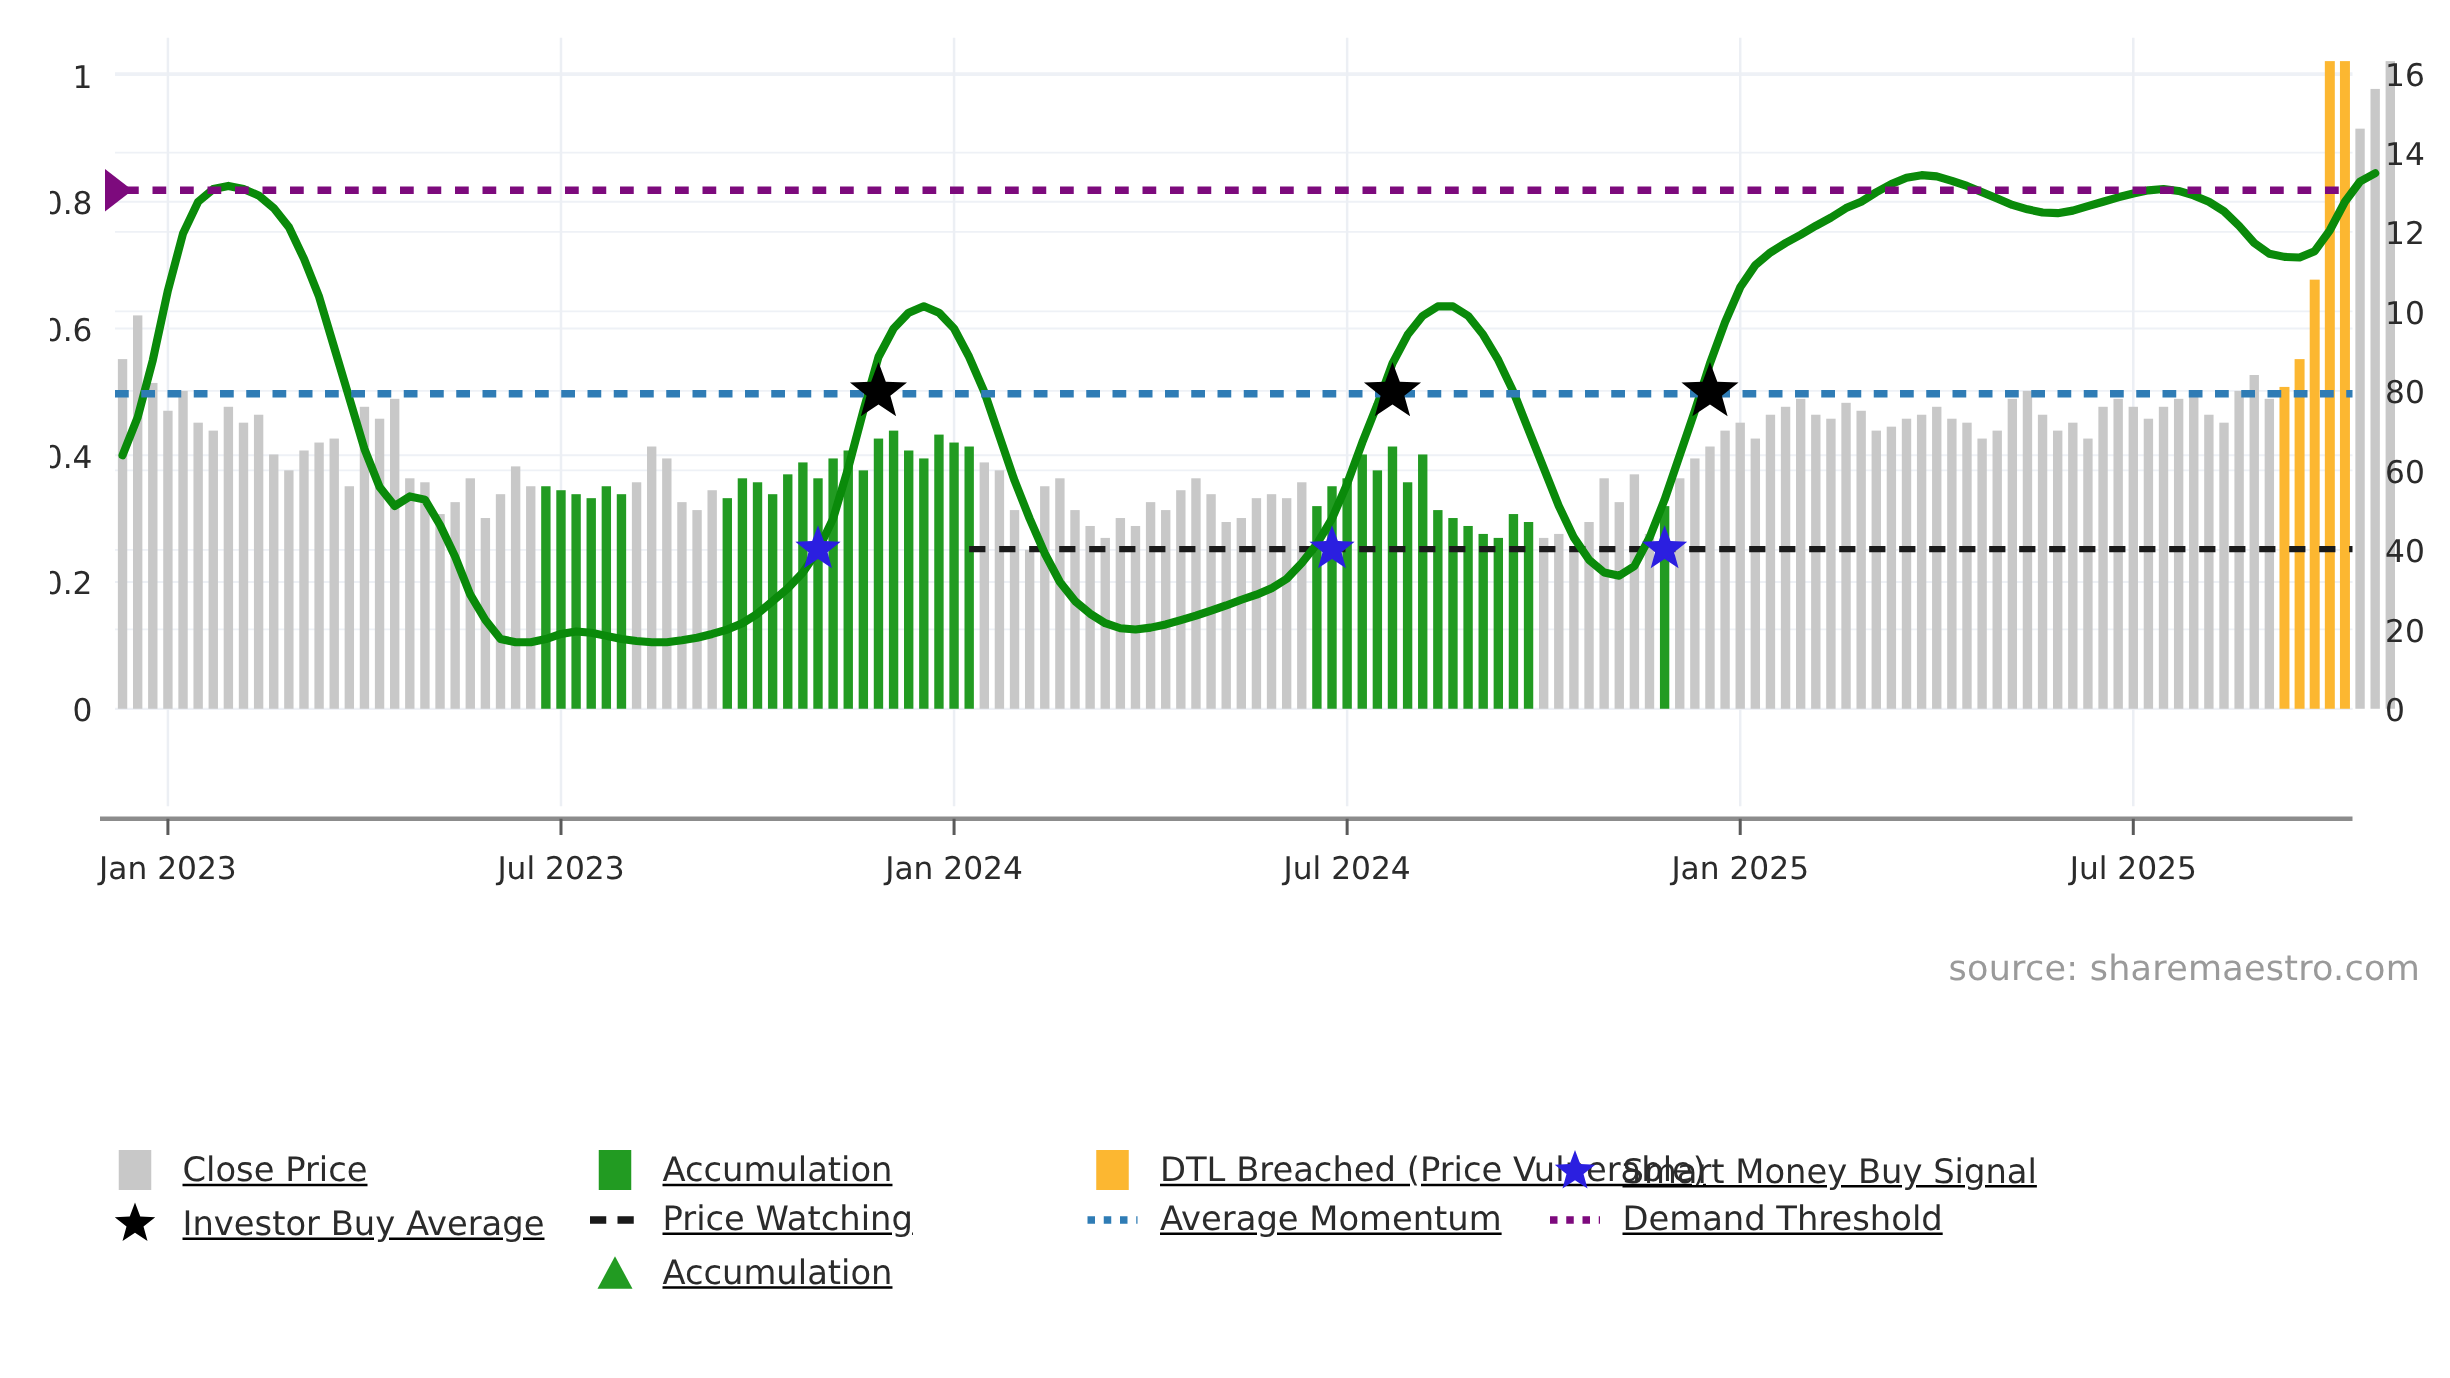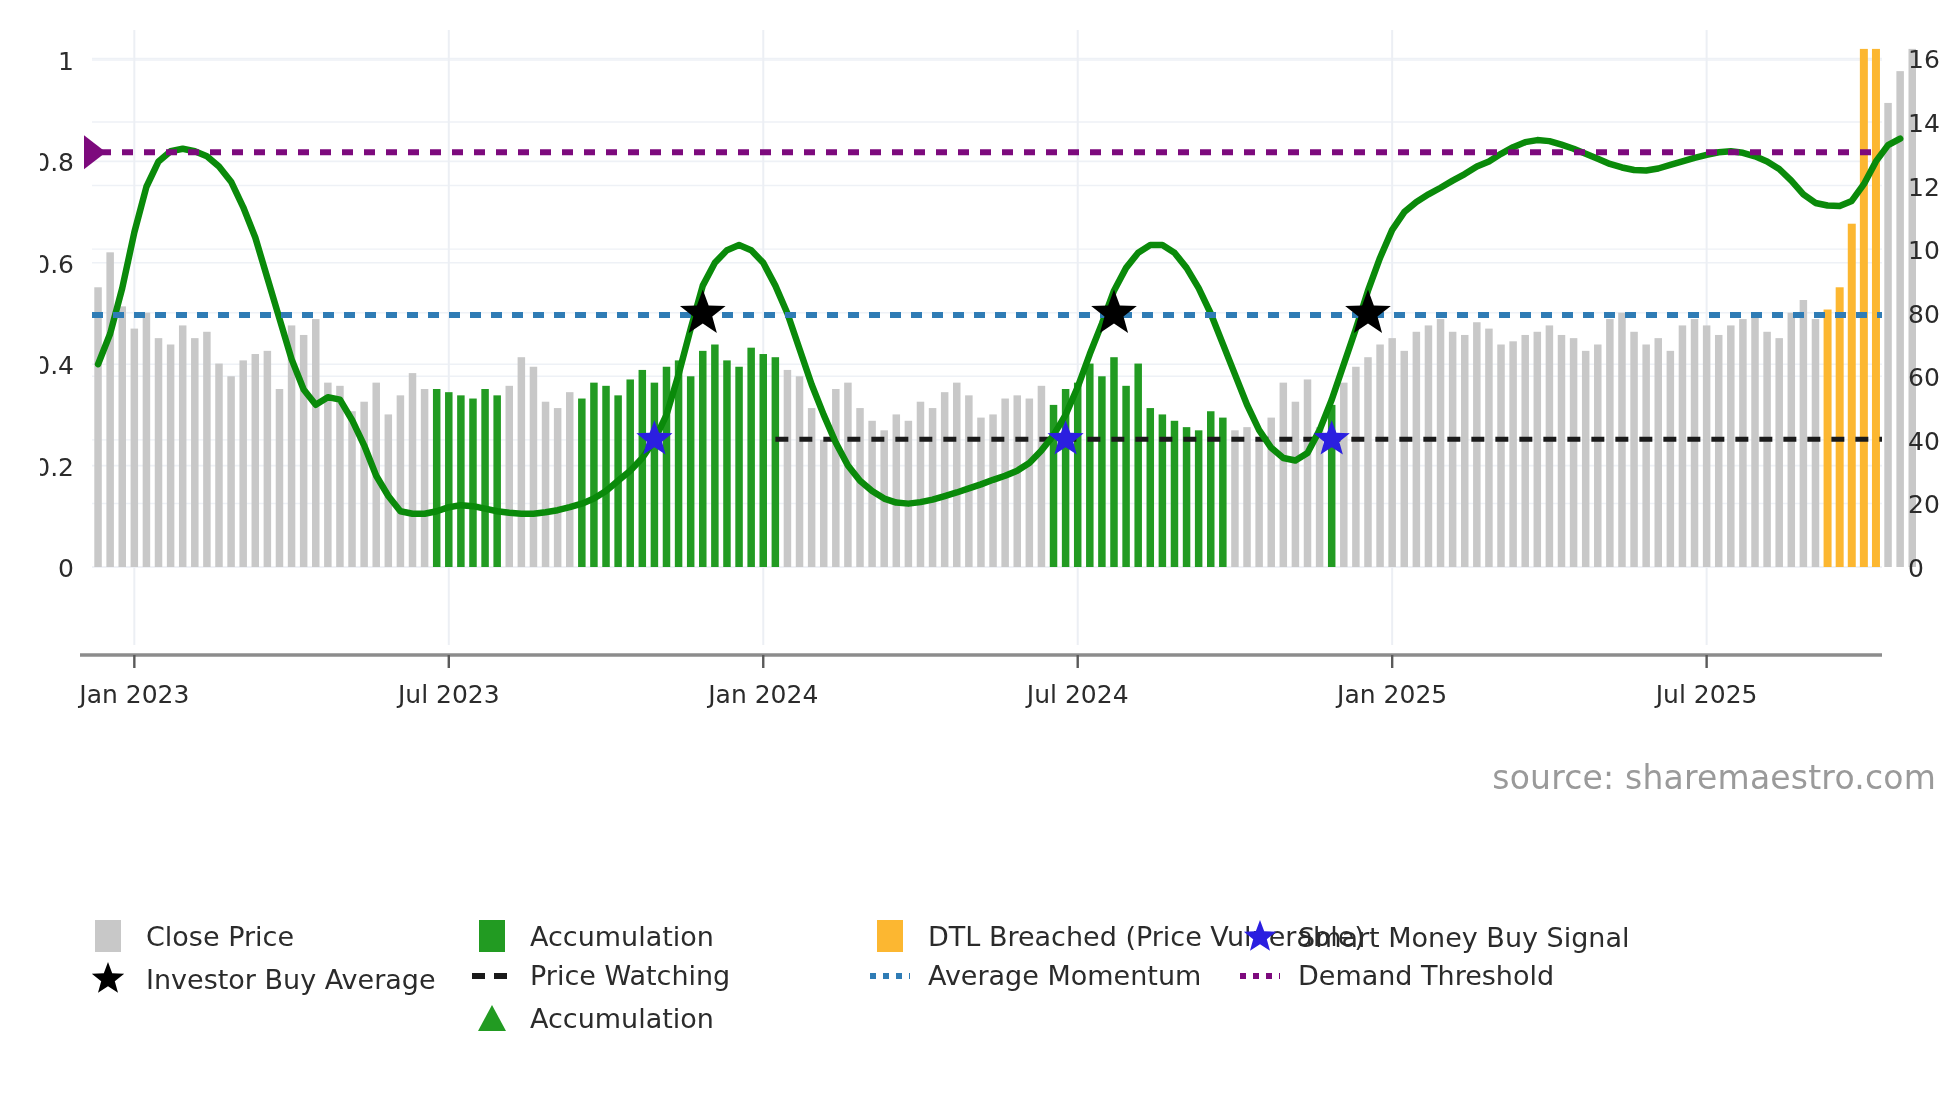--- a/index.html
+++ b/index.html
@@ -1,25 +1,25 @@
 <!DOCTYPE html>
 <html><head>
 <meta charset="utf-8">
 <style>
   html,body{margin:0;padding:0;background:#ffffff;}
   body{width:1960px;height:1102px;font-family:"DejaVu Sans","Liberation Sans",sans-serif;overflow:hidden;}
   #root{position:relative;width:1960px;height:1102px;background:#fff;}
   #plot{position:absolute;left:40px;top:30px;width:1800px;height:680px;}
   svg{display:block;}
   .tick-text{font-size:25px;fill:#2b2b2b;font-family:"DejaVu Sans","Liberation Sans",sans-serif;}
-  .src{position:absolute;right:24px;top:758px;font-size:33px;color:#9a9a9a;
+  .src{position:absolute;right:24px;top:758px;font-size:28px;color:#9a9a9a;
        font-family:"DejaVu Sans","Liberation Sans",sans-serif;letter-spacing:.2px;}
   #legend{position:absolute;left:86px;top:918px;width:1800px;height:130px;}
   .lrow{display:flex;align-items:center;height:42px;}
-  .litem{display:flex;align-items:center;gap:16px;}
+  .litem{display:flex;align-items:center;gap:16px;text-decoration:underline;}
   .ltxt{font-size:27px;color:#2b2b2b;white-space:nowrap;
         font-family:"DejaVu Sans","Liberation Sans",sans-serif;}
   .glyphbox{width:44px;display:flex;justify-content:center;align-items:center;flex:0 0 44px;}
   .c1{position:absolute;left:0;top:0;}
   .c2{position:absolute;left:384px;top:0;}
   .c3{position:absolute;left:782px;top:0;}
   .c4{position:absolute;left:1152px;top:0;}
 </style>
 </head>
 <body>

